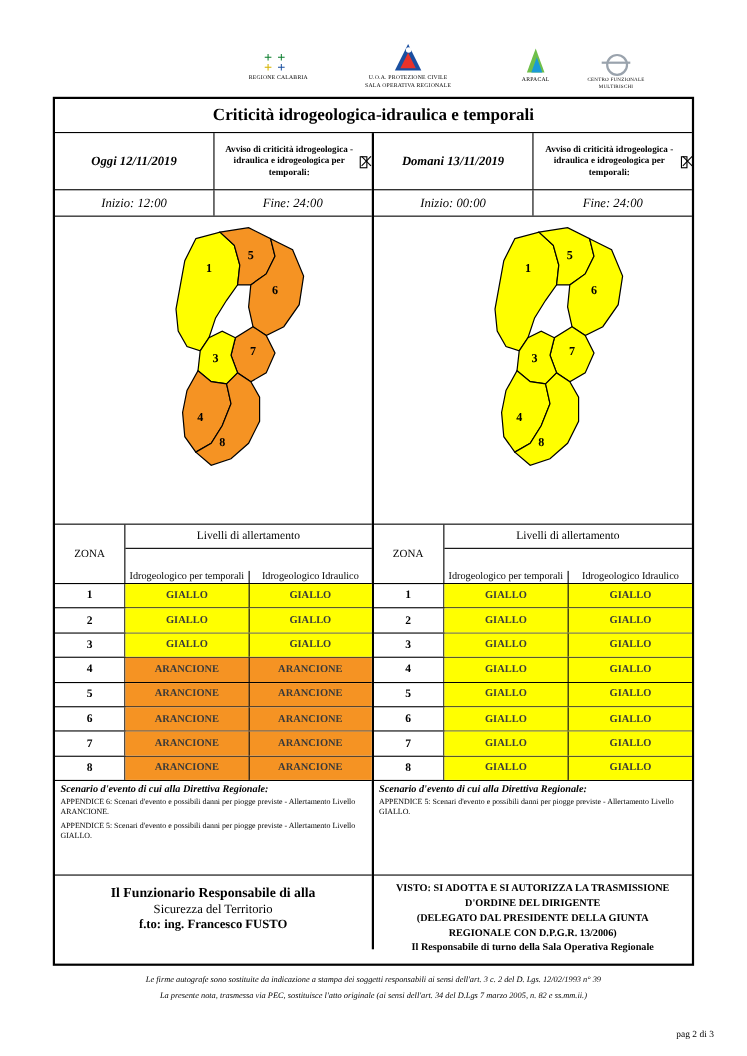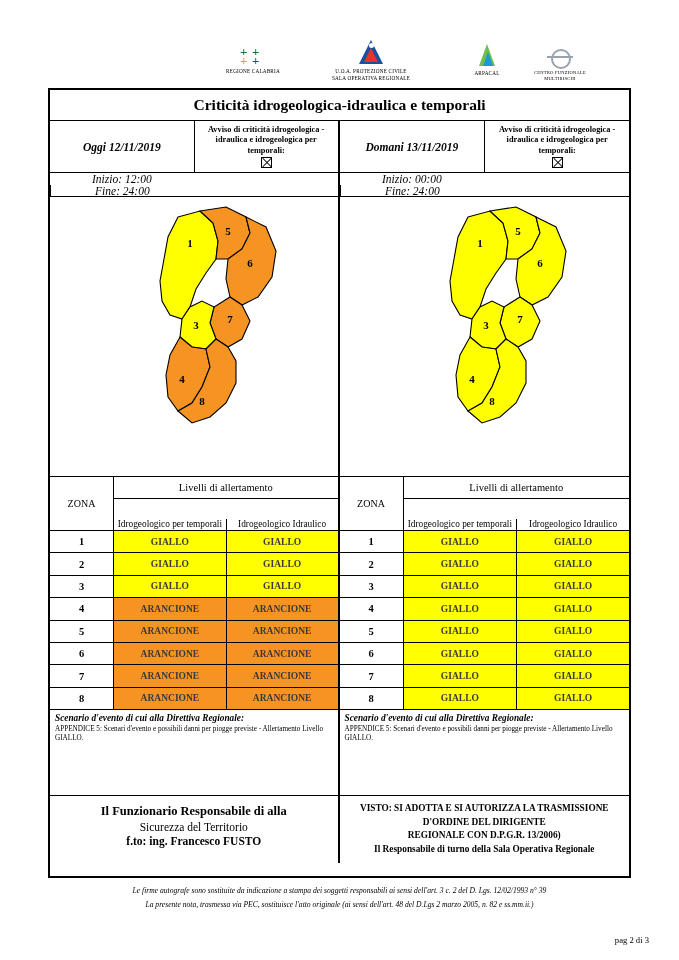--- a/index.html
+++ b/index.html
@@ -149,21 +149,21 @@
   .date-cell {
     width: 50%;
     box-sizing: border-box;
     display: flex; align-items: center; justify-content: center;
     font-weight: bold; font-style: italic; font-size: 11.5px;
   }
   .avviso-cell {
     width: 50%;
     box-sizing: border-box;
     border-left: 1px solid #000;
-    display: flex; flex-direction: column;
+    display: flex; flex-direction: row;
     align-items: center; justify-content: center;
     font-weight: bold; font-size: 8.3px; line-height: 1.25;
     text-align: center;
     padding: 1px 4px;
   }
   .checkbox {
     display: inline-block;
     width: 9px; height: 9px;
     border: 1px solid #000;
     position: relative;
@@ -175,21 +175,20 @@
   }
   .checkbox::before { transform: rotate(45deg); }
   .checkbox::after  { transform: rotate(-45deg); }
 
   
   .time-row {
     display: flex;
     height: 24px;
     border-bottom: 1px solid #000;
     box-sizing: border-box;
-    flex-direction: column;
   }
   .time-cell {
     width: 50%;
     box-sizing: border-box;
     display: flex; align-items: center; justify-content: center;
     font-style: italic; font-size: 11.5px;
   }
   .time-cell + .time-cell { border-left: 1px solid #000; }
 
   
@@ -478,20 +477,21 @@
           </div>
           <div class="lvl-row">
             <div class="z">8</div>
             <div class="v" style="background: rgb(245, 147, 35);">ARANCIONE</div>
             <div class="v" style="background: rgb(245, 147, 35);">ARANCIONE</div>
           </div>
         </div>
 
         <div class="scenario">
           <div class="s-title">Scenario d'evento di cui alla Direttiva Regionale:</div>
+          <p>APPENDICE 6: Scenari d'evento e possibili danni per piogge previste - Allertamento Livello ARANCIONE.</p>
           <p>APPENDICE 5: Scenari d'evento e possibili danni per piogge previste - Allertamento Livello GIALLO.</p>
         </div>
 
         <div class="sig">
           <div class="l1">Il Funzionario Responsabile di alla</div>
           <div class="l3">Sicurezza del Territorio</div>
           <div class="l4">f.to: ing. Francesco  FUSTO</div>
         </div>
       </div>
 
@@ -590,27 +590,28 @@
         </div>
 
         <div class="scenario">
           <div class="s-title">Scenario d'evento di cui alla Direttiva Regionale:</div>
           <p>APPENDICE 5: Scenari d'evento e possibili danni per piogge previste - Allertamento Livello GIALLO.</p>
         </div>
 
         <div class="sig-right">
           <div>VISTO: SI ADOTTA E SI AUTORIZZA LA TRASMISSIONE</div>
           <div>D'ORDINE DEL DIRIGENTE</div>
+          <div>(DELEGATO DAL PRESIDENTE DELLA GIUNTA</div>
           <div>REGIONALE CON D.P.G.R. 13/2006)</div>
           <div>Il Responsabile di turno della Sala Operativa Regionale</div>
         </div>
       </div>
 
     </div>
   </div>
 
   <div class="notes">
     <div>Le firme autografe sono sostituite da indicazione a stampa dei soggetti responsabili ai sensi dell'art. 3 c. 2 del D. Lgs. 12/02/1993 n° 39</div>
-    <div>La presente nota, trasmessa via PEC, sostituisce l'atto originale (ai sensi dell'art. 48 del D.Lgs 2 marzo 2005, n. 82 e ss.mm.ii.)</div>
+    <div>La presente nota, trasmessa via PEC, sostituisce l'atto originale (ai sensi dell'art. 34 del D.Lgs 7 marzo 2005, n. 82 e ss.mm.ii.)</div>
   </div>
 
   <div class="pagenum">pag 2 di 3</div>
 </div>
 
 </body></html>

